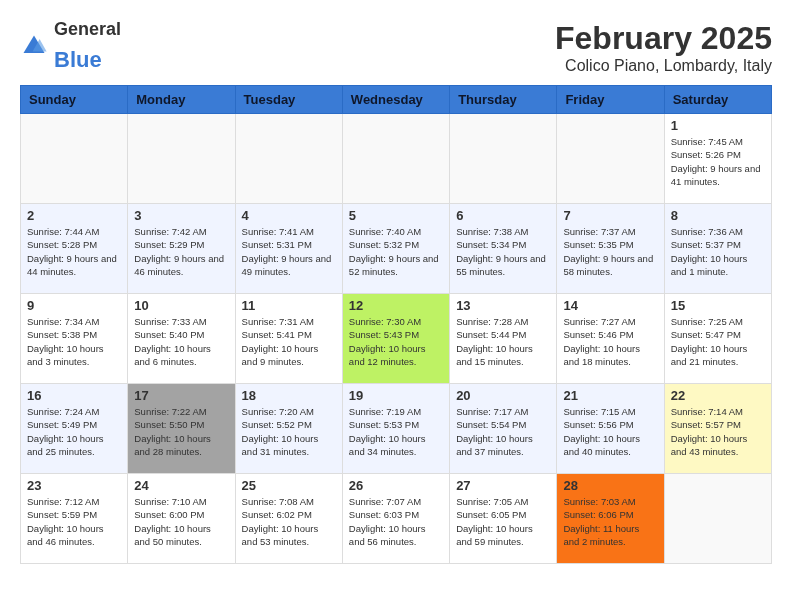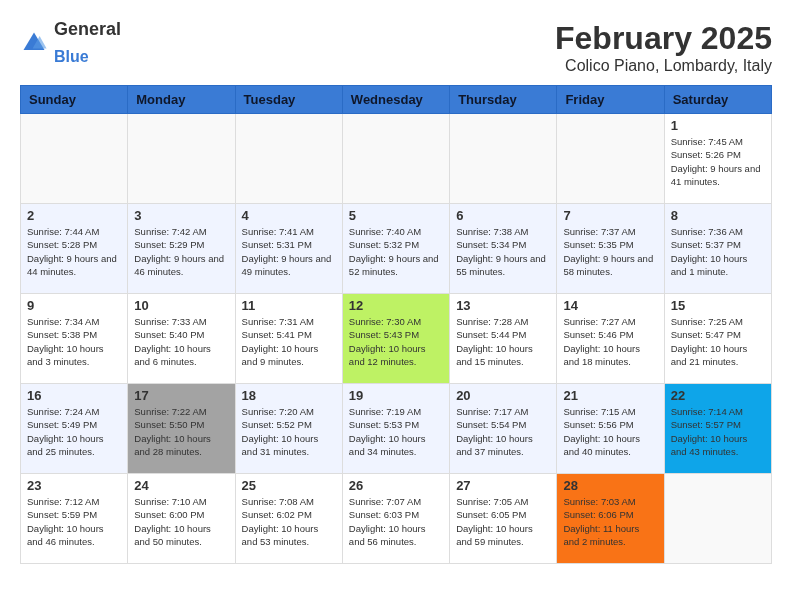--- a/index.html
+++ b/index.html
@@ -26,21 +26,21 @@
       flex-direction: column;
       line-height: 1.1;
       gap: 8px;
     }
     .logo-general {
       font-size: 18px;
       font-weight: bold;
       color: #333;
     }
     .logo-blue {
-      font-size: 16px;
+      font-size: 22px;
       font-weight: bold;
       color: #3a7bd5;
     }
     .logo-icon {
       width: 28px;
       height: 28px;
     }
     .title-area {
       text-align: right;
     }
@@ -263,21 +263,21 @@
           <div class="day-info">Sunrise: 7:17 AM
 Sunset: 5:54 PM
 Daylight: 10 hours and 37 minutes.</div>
         </td>
         <td style="background: rgb(240, 244, 255);">
           <span class="day-num">21</span>
           <div class="day-info">Sunrise: 7:15 AM
 Sunset: 5:56 PM
 Daylight: 10 hours and 40 minutes.</div>
         </td>
-        <td style="background: #0ea5e9;">
+        <td style="background: #fef9c3;">
           <span class="day-num">22</span>
           <div class="day-info">Sunrise: 7:14 AM
 Sunset: 5:57 PM
 Daylight: 10 hours and 43 minutes.</div>
         </td>
       </tr>
       <tr>
         <td style="background: rgb(255, 255, 255);">
           <span class="day-num">23</span>
           <div class="day-info">Sunrise: 7:12 AM

